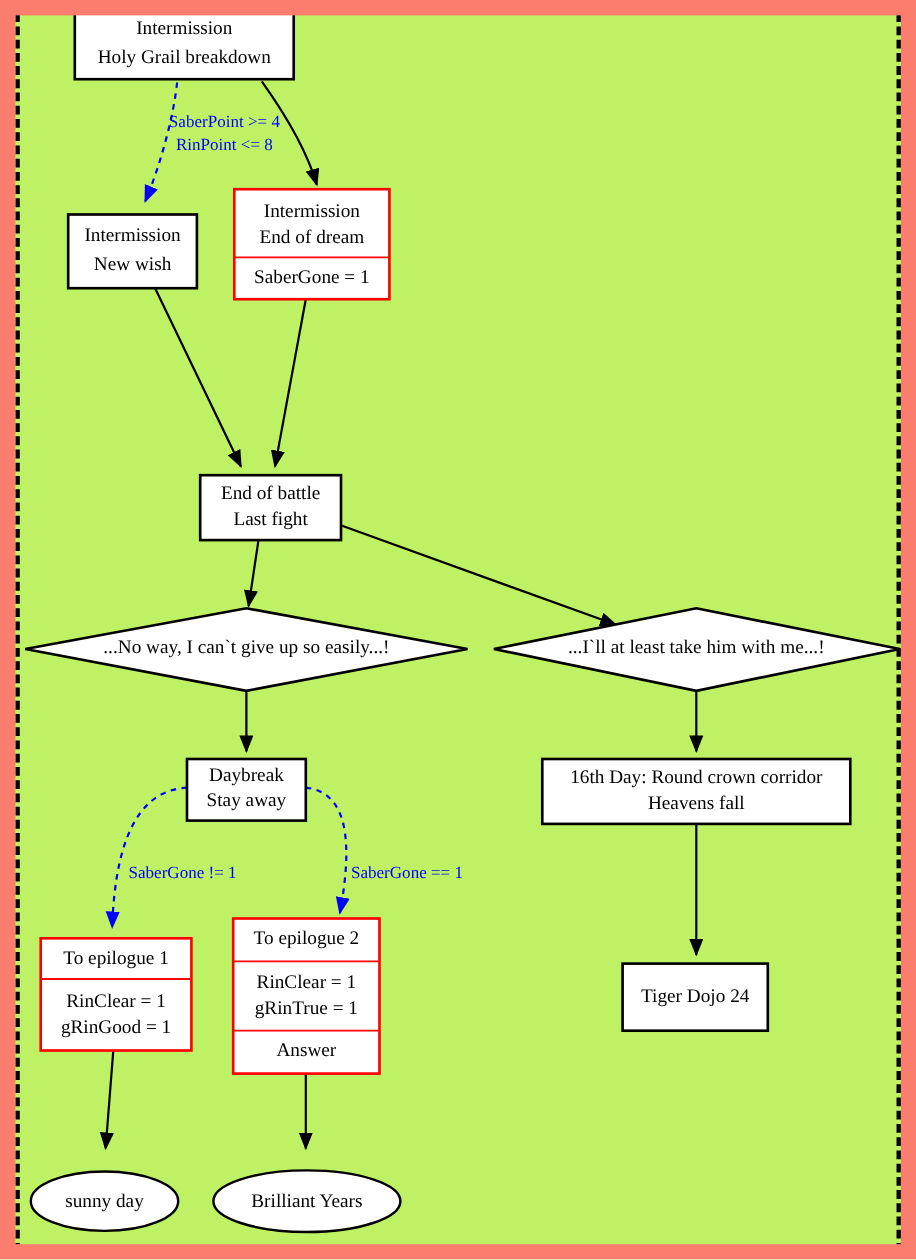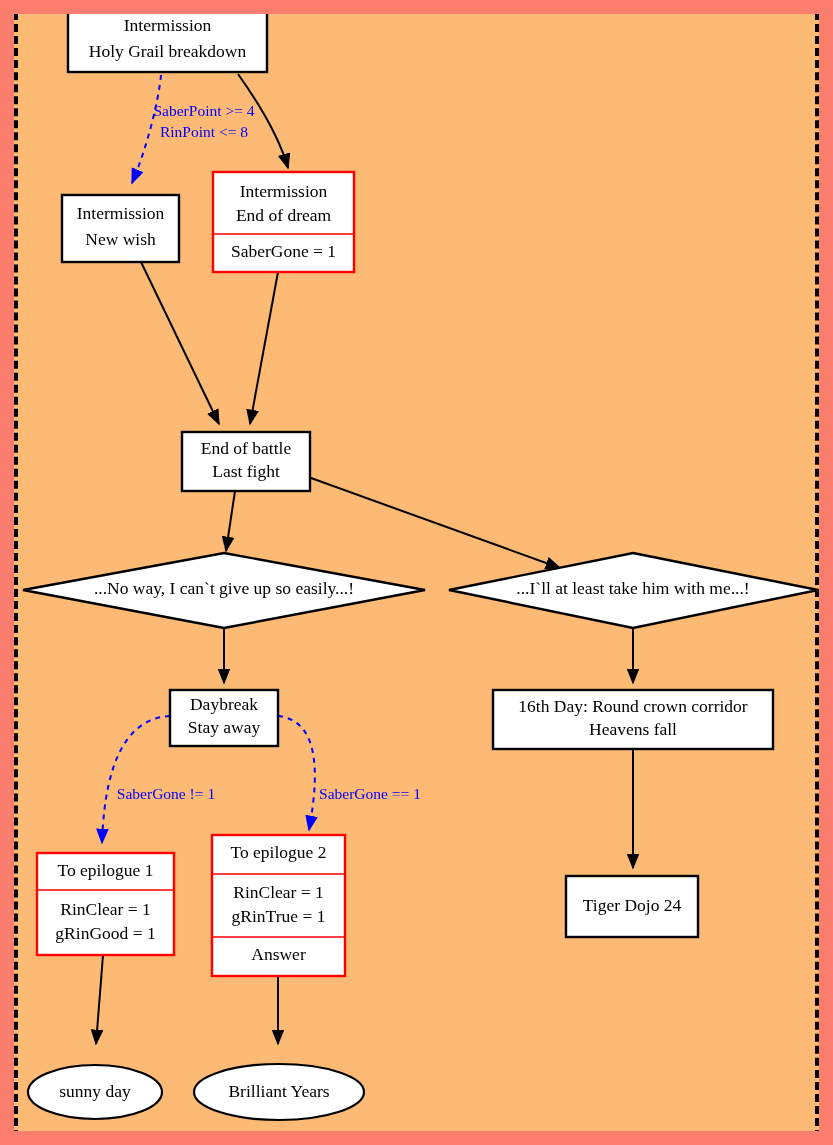--- a/index.html
+++ b/index.html
@@ -4,21 +4,21 @@
 <style>
   html, body {
     margin: 0;
     padding: 0;
     background: #ffffff;
   }
   #canvas {
     position: relative;
     width: 833px;
     height: 1145px;
-    background: #fdba74;
+    background: #bef264;
     overflow: hidden;
     font-family: "Liberation Serif", "DejaVu Serif", serif;
   }
   #frame-border {
     position: absolute;
     left: 0; top: 0;
     width: 833px; height: 1145px;
     box-sizing: border-box;
     border: 14px solid #fa7d6e;
     pointer-events: none;

